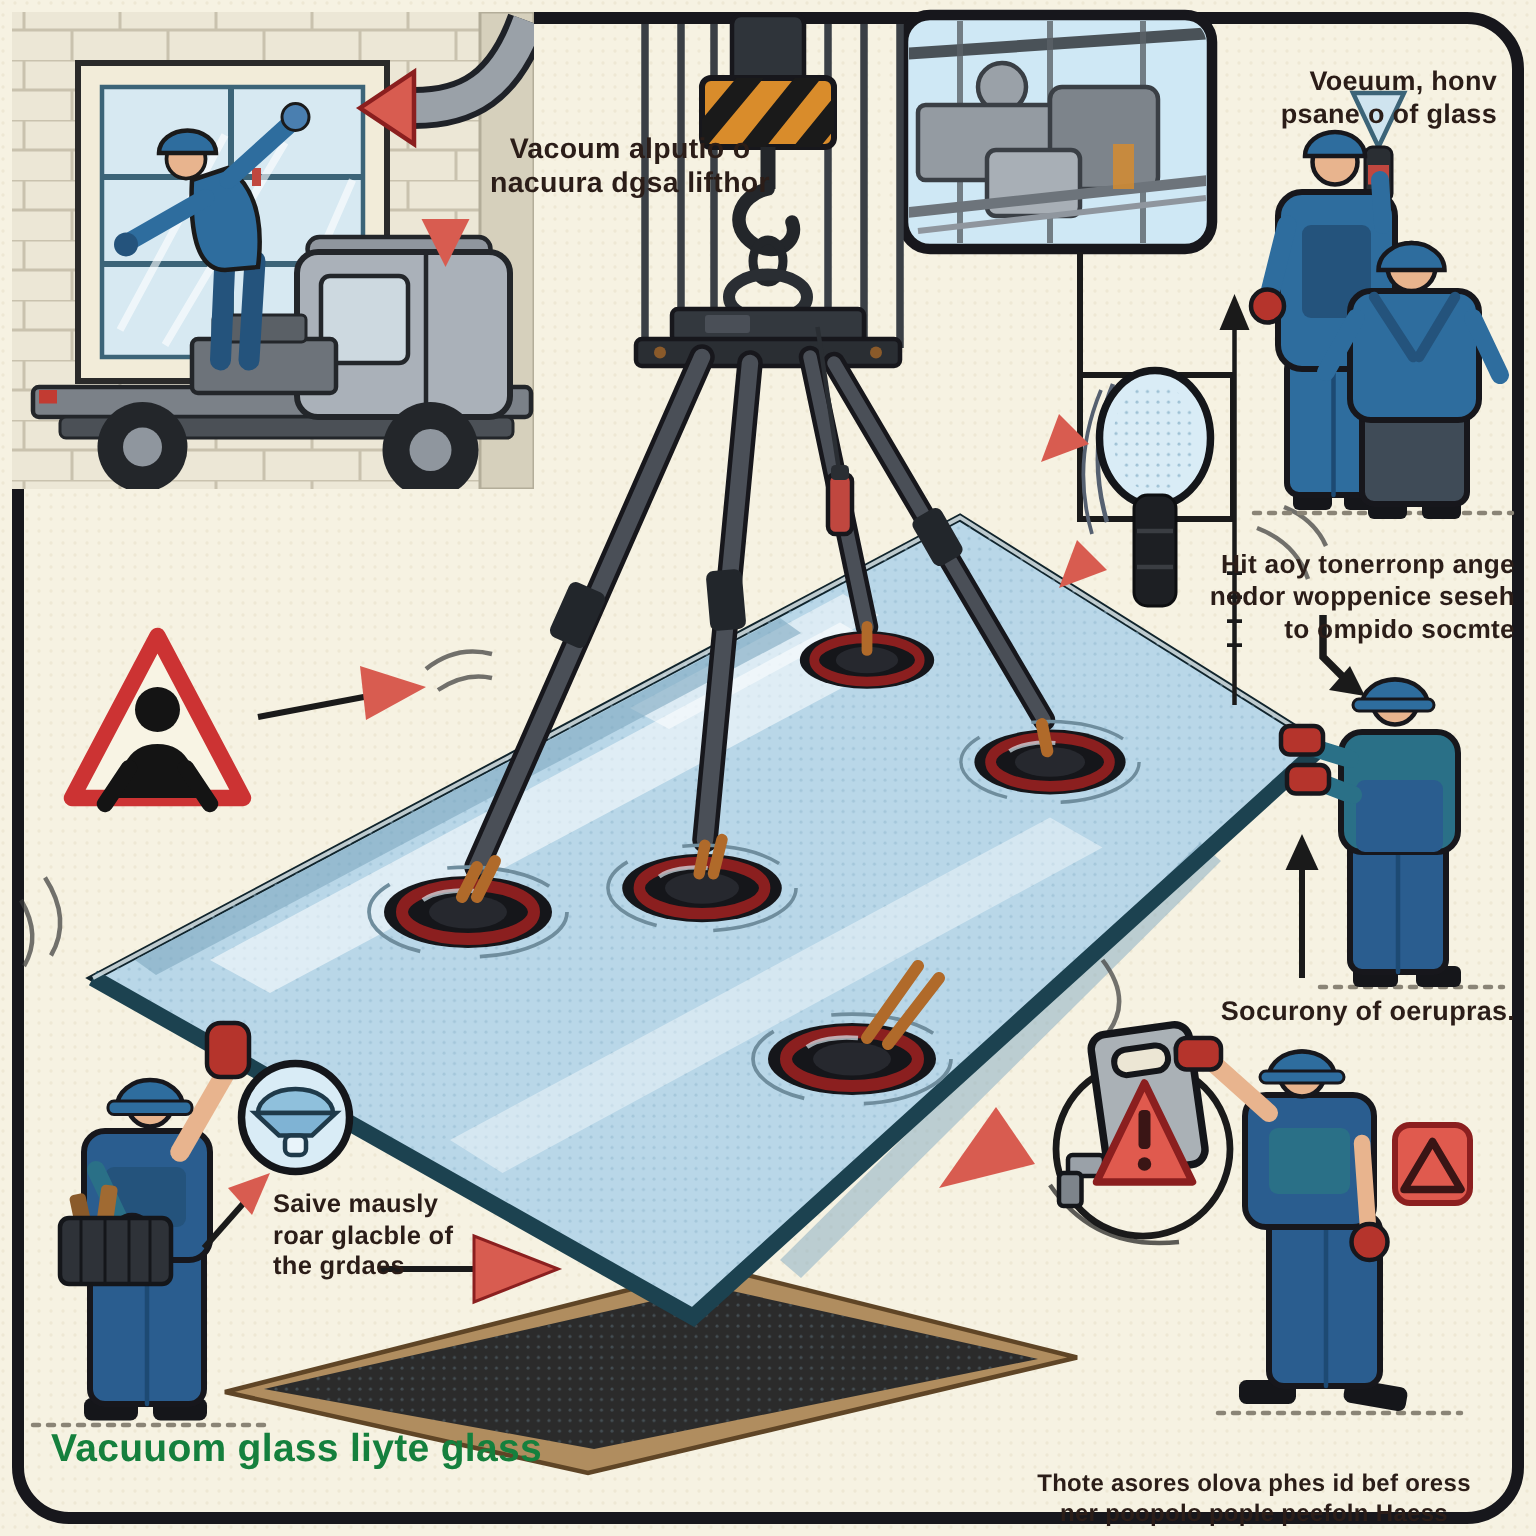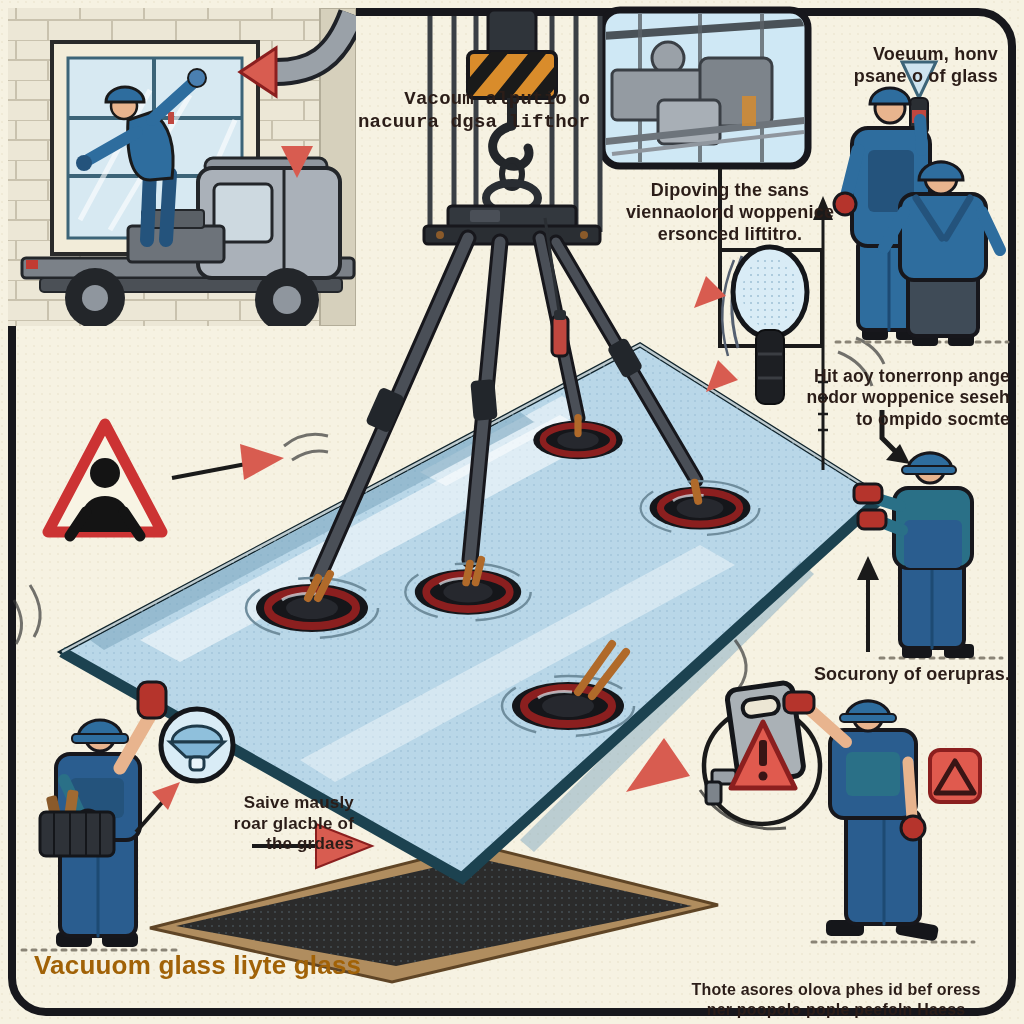--- a/index.html
+++ b/index.html
@@ -1,28 +1,28 @@
 <!DOCTYPE html>
 <html><head>
 <meta charset="utf-8">
 <style>
   html,body{margin:0;padding:0;background:#efead8;}
   .stage{position:relative;width:1024px;height:1024px;overflow:hidden;
          background:#f6f2e2;font-family:"Liberation Sans",sans-serif;}
   .stage svg{position:absolute;left:0;top:0;}
   .cap{position:absolute;white-space:pre-line;color:#2b1d18;font-weight:bold;
        line-height:1.22;letter-spacing:.2px;}
-  .cap.c-top-left{left:250px;top:88px;width:340px;font-size:19px;text-align:right;font-family:Liberation Mono, monospace;}
+  .cap.c-top-left{left:250px;top:88px;width:340px;font-size:19px;text-align:center;}
   .cap.c-top-right{left:826px;top:44px;width:172px;font-size:18px;text-align:right;}
   .cap.c-removing{left:596px;top:180px;width:268px;font-size:18px;text-align:center;}
   .cap.c-left-para{left:6px;top:334px;width:304px;font-size:16.5px;text-align:center;}
   .cap.c-right-mid{left:786px;top:366px;width:224px;font-size:17.5px;text-align:right;}
   .cap.c-securing{left:804px;top:664px;width:216px;font-size:18px;text-align:center;}
-  .cap.c-save{left:182px;top:793px;width:172px;font-size:17px;text-align:right;}
-  .cap.c-bottom-label{left:34px;top:950px;width:430px;font-size:26px;color:#a16207;}
+  .cap.c-save{left:182px;top:793px;width:172px;font-size:17px;text-align:left;}
+  .cap.c-bottom-label{left:34px;top:950px;width:430px;font-size:26px;color:#15803d;}
   .cap.c-bottom-right{left:664px;top:948px;width:344px;font-size:16px;text-align:center;margin-top:32px;}
 </style>
 </head>
 <body>
 
 <div class="stage">
 <svg width="1024" height="1024" viewBox="0 0 1024 1024">
   <defs>
     <pattern id="bgdots" width="8" height="8" patternUnits="userSpaceOnUse">
       <circle cx="2" cy="2" r="1.1" fill="#e7e0c8"></circle>
@@ -383,23 +383,20 @@
   <g>
     <rect x="930" y="750" width="50" height="52" rx="10" fill="#e05a4e" stroke="#8b1f1f" stroke-width="4"></rect>
     <polygon points="955,761 974,793 936,793" fill="none" stroke="#3a1515" stroke-width="5" stroke-linejoin="round"></polygon>
   </g>
 </svg>
 
   <div class="cap c-top-left">Vacoum alputio o
 nacuura dgsa lifthor</div>
   <div class="cap c-top-right">Voeuum, honv
 psane o of glass</div>
-  <div class="cap c-removing">Dipoving the sans
-viennaolond woppenice
-ersonced liftitro.</div>
   <div class="cap c-right-mid">Hit aoy tonerronp ange
 nodor woppenice seseh
 to ompido socmte</div>
   <div class="cap c-securing">Socurony of oerupras.</div>
   <div class="cap c-save">Saive mausly
 roar glacble of
 the grdaes</div>
   <div class="cap c-bottom-label">Vacuuom glass liyte glass</div>
   <div class="cap c-bottom-right">Thote asores olova phes id bef oress
 ner poopolo pople peefoln Haess</div>

